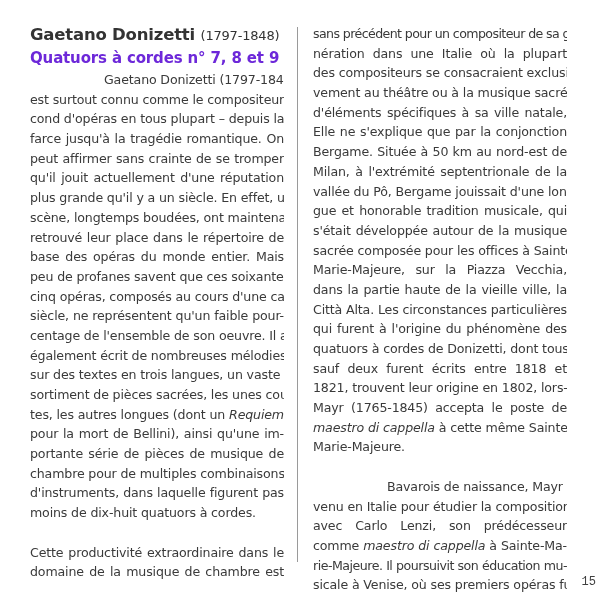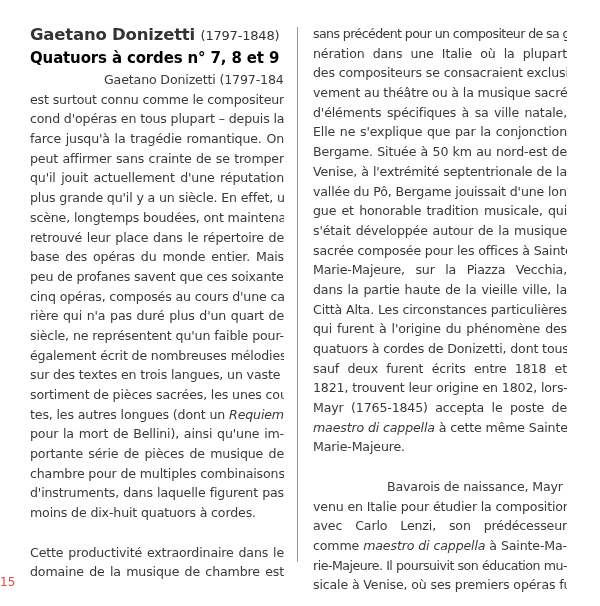--- a/index.html
+++ b/index.html
@@ -4,28 +4,28 @@
   <style>
     html, body { margin: 0; padding: 0; background: #ffffff; }
     body { width: 600px; height: 606px; position: relative; overflow: hidden;
            font-family: "DejaVu Sans", sans-serif; color: #3a3a3a; }
     .col { position: absolute; top: 24px; width: 254px; font-size: 12.6px; line-height: 19.7px;
            letter-spacing: -0.15px; }
     .col-left { left: 30px; }
     .col-right { left: 313px; }
     .title { font-weight: bold; font-size: 16.5px; line-height: 22px; color: #333; letter-spacing: -0.2px; white-space: nowrap; }
     .title .dates { font-weight: normal; font-size: 13px; }
-    .subtitle { font-weight: bold; font-size: 15px; line-height: 22px; color: #000000; white-space: nowrap; }
+    .subtitle { font-weight: bold; font-size: 15px; line-height: 22px; color: #6d28d9; white-space: nowrap; }
     .line { display: block; height: 19.7px; white-space: nowrap; text-align: justify; text-align-last: justify; overflow: hidden; }
     .line.last { text-align-last: left; }
     .line.indent { padding-left: 74px; }
     .gap { height: 19.7px; }
     em { font-style: italic; }
     .divider { position: absolute; left: 297px; top: 27px; width: 1px; height: 535px; background: #9a9a9a; }
-    .page-number { position: absolute; left: 0; width: 596px; top: 575px; text-align: left; font-size: 12px; color: #ef4444; }
+    .page-number { position: absolute; left: 0; width: 596px; top: 575px; text-align: right; font-size: 12px; color: #404040; font-family: Liberation Mono, monospace; }
   </style>
 </head>
 <body>
 
 <div class="col col-left">
   <div class="title">
     <span>Gaetano Donizetti</span>
     <span class="dates">(1797-1848)</span>
   </div>
   <div class="subtitle">Quatuors à cordes n° 7, 8 et 9</div>
@@ -36,22 +36,22 @@
     <span class="line">cond d'opéras en tous plupart – depuis la</span>
     <span class="line">farce jusqu'à la tragédie romantique. On</span>
     <span class="line">peut affirmer sans crainte de se tromper</span>
     <span class="line">qu'il jouit actuellement d'une réputation</span>
     <span class="line">plus grande qu'il y a un siècle. En effet, un</span>
     <span class="line">scène, longtemps boudées, ont maintenant</span>
     <span class="line">retrouvé leur place dans le répertoire de</span>
     <span class="line">base des opéras du monde entier. Mais</span>
     <span class="line">peu de profanes savent que ces soixante-</span>
     <span class="line">cinq opéras, composés au cours d'une car-</span>
-    <span class="line">rière qui n'a pas duré plus d'un quart de</span>
     <span class="line">siècle, ne représentent qu'un faible pour-</span>
+    <span class="line">centage de l'ensemble de son oeuvre. Il a</span>
     <span class="line">également écrit de nombreuses mélodies</span>
     <span class="line">sur des textes en trois langues, un vaste as-</span>
     <span class="line">sortiment de pièces sacrées, les unes cour-</span>
     <span class="line"><span>tes, les autres longues (dont un </span><em>Requiem</em></span>
     <span class="line">pour la mort de Bellini), ainsi qu'une im-</span>
     <span class="line">portante série de pièces de musique de</span>
     <span class="line">chambre pour de multiples combinaisons</span>
     <span class="line">d'instruments, dans laquelle figurent pas</span>
     <span class="line last">moins de dix-huit quatuors à cordes.</span>
   </div>
@@ -66,21 +66,21 @@
 
 <div class="col col-right">
   <div>
     <span class="line" style="letter-spacing:-0.6px">sans précédent pour un compositeur de sa gé-</span>
     <span class="line">nération dans une Italie où la plupart</span>
     <span class="line">des compositeurs se consacraient exclusi-</span>
     <span class="line">vement au théâtre ou à la musique sacrée.</span>
     <span class="line">d'éléments spécifiques à sa ville natale,</span>
     <span class="line">Elle ne s'explique que par la conjonction</span>
     <span class="line">Bergame. Située à 50 km au nord-est de</span>
-    <span class="line">Venise, à l'extrémité septentrionale de la</span>
+    <span class="line">Milan, à l'extrémité septentrionale de la</span>
     <span class="line">vallée du Pô, Bergame jouissait d'une lon-</span>
     <span class="line">gue et honorable tradition musicale, qui</span>
     <span class="line">s'était développée autour de la musique</span>
     <span class="line">sacrée composée pour les offices à Sainte-</span>
     <span class="line">Marie-Majeure, sur la Piazza Vecchia,</span>
     <span class="line">dans la partie haute de la vieille ville, la</span>
     <span class="line">Città Alta. Les circonstances particulières</span>
     <span class="line">qui furent à l'origine du phénomène des</span>
     <span class="line">quatuors à cordes de Donizetti, dont tous</span>
     <span class="line">sauf deux furent écrits entre 1818 et</span>

